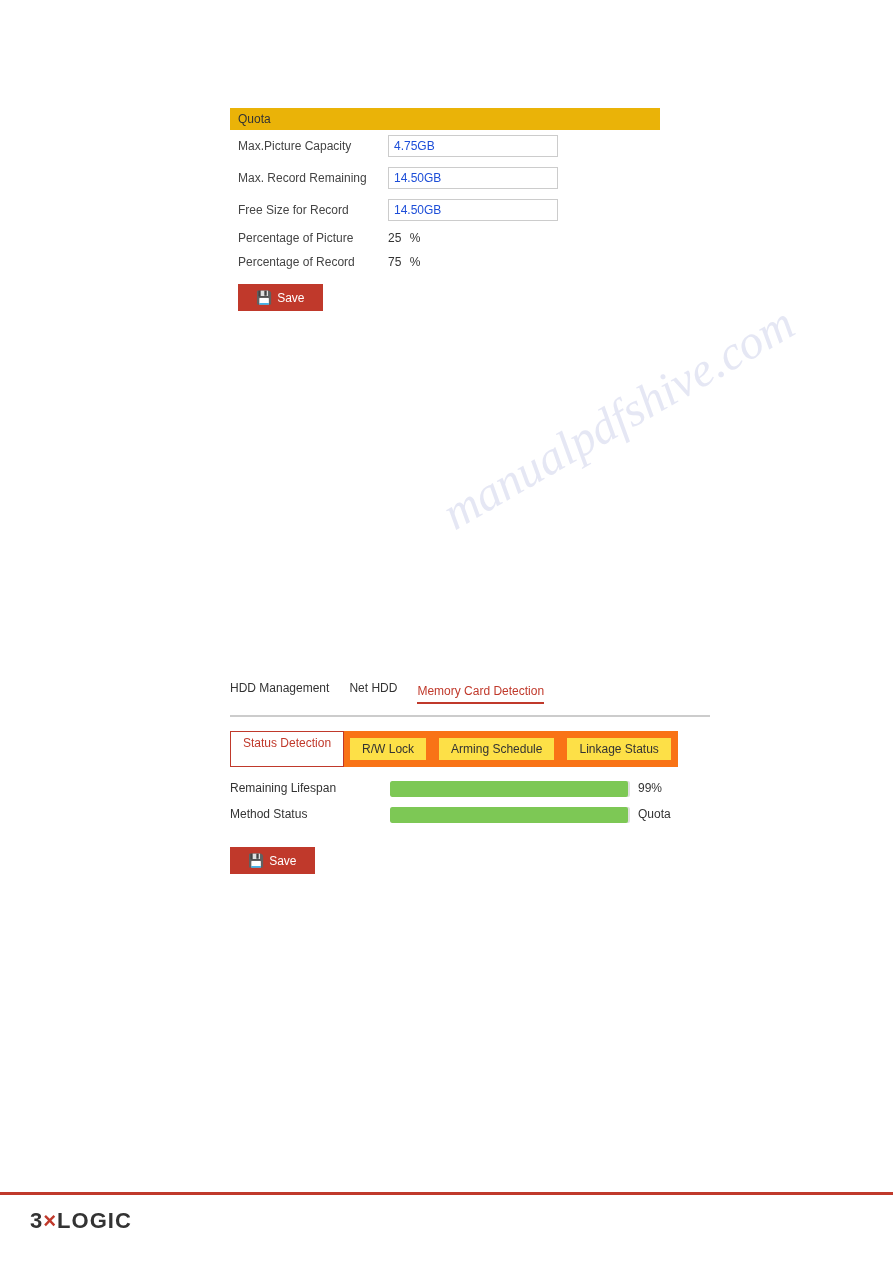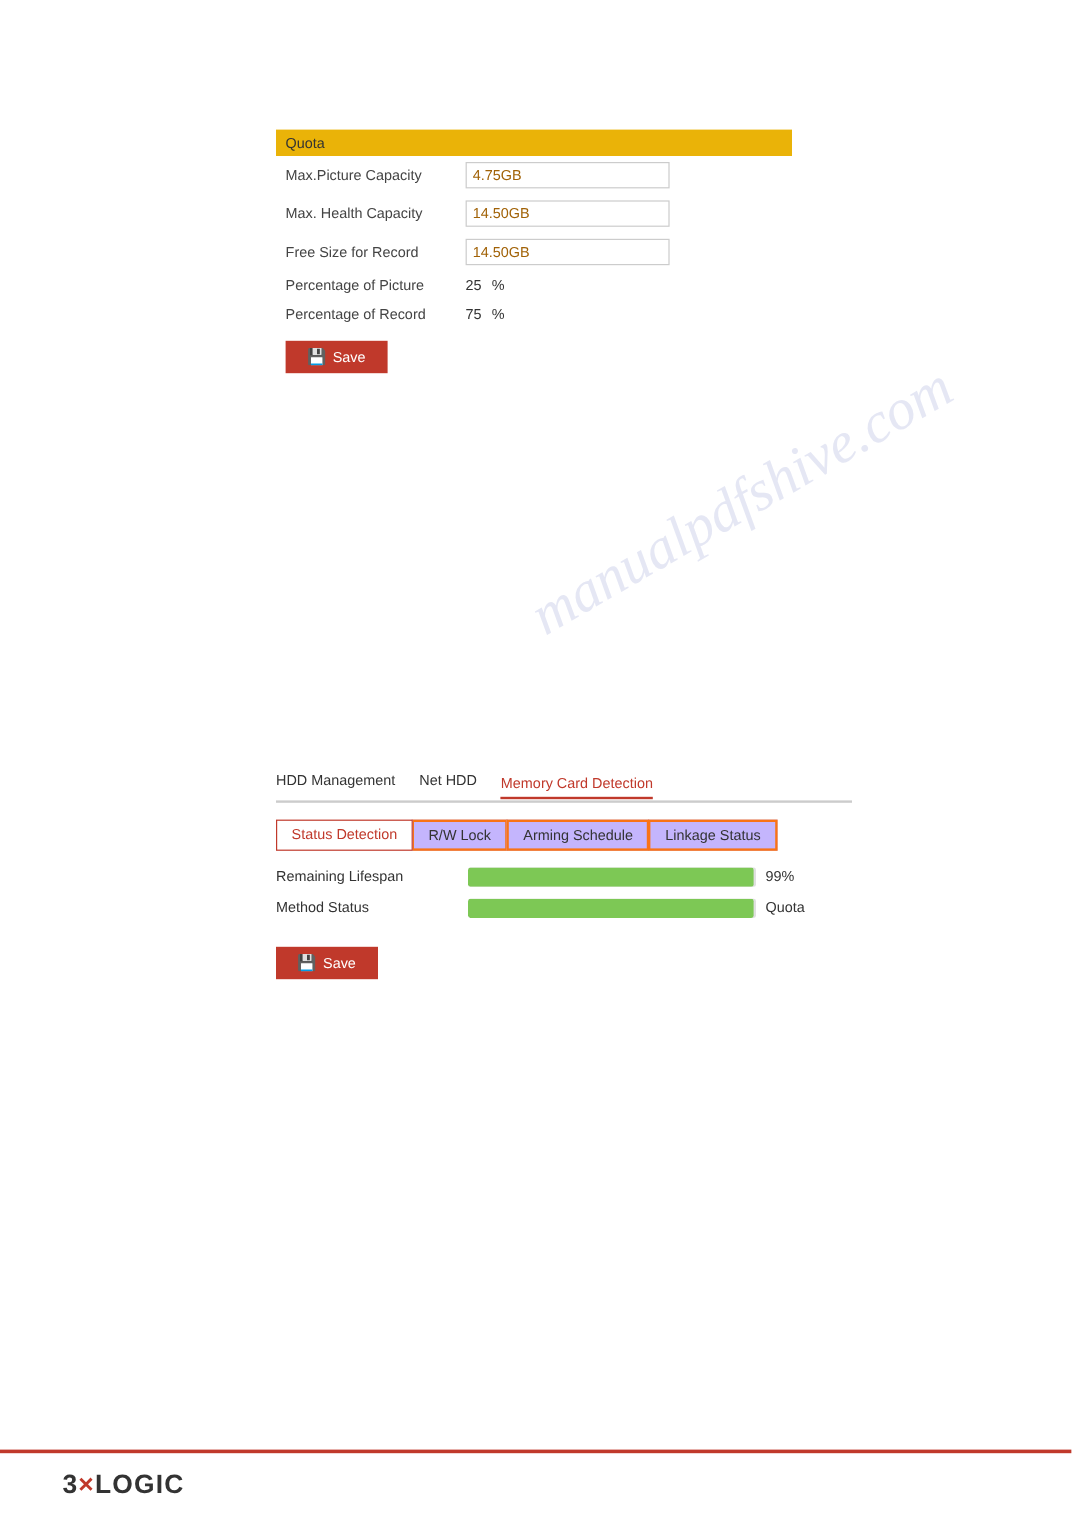--- a/index.html
+++ b/index.html
@@ -47,21 +47,21 @@
       width: 150px;
       color: #444;
     }
 
     .quota-input {
       width: 170px;
       height: 22px;
       border: 1px solid #ccc;
       padding: 2px 5px;
       font-size: 12px;
-      color: #a16207;
+      color: #1d4ed8;
       background: #fff;
     }
 
     .quota-percent {
       margin-left: 5px;
       color: #333;
     }
 
     .save-btn {
       display: inline-flex;
@@ -86,22 +86,23 @@
       top: 643px;
       left: 230px;
       width: 480px;
     }
 
     .hdd-tabs {
       display: flex;
       align-items: center;
       gap: 20px;
       border-bottom: 2px solid #ccc;
-      padding-bottom: 6px;
+      padding-bottom: 16px;
       margin-bottom: 14px;
+      margin-top: 38px;
     }
 
     .hdd-tab {
       font-size: 12px;
       color: #333;
       cursor: pointer;
       padding-bottom: 4px;
       text-decoration: none;
     }
 
@@ -112,23 +113,23 @@
     }
 
     .sub-tabs {
       display: flex;
       margin-bottom: 14px;
     }
 
     .sub-tab {
       font-size: 12px;
       padding: 4px 12px;
-      border: 2px solid #f97316;
+      border: 7px solid #f97316;
       cursor: pointer;
-      background: #c4b5fd;
+      background: #fde047;
       color: #333;
       position: relative;
     }
 
     .sub-tab.active {
       background: #fff;
       border: 1px solid #c0392b;
       color: #c0392b;
       z-index: 1;
     }
@@ -191,28 +192,28 @@
       transform: rotate(-30deg);
       font-style: italic;
       pointer-events: none;
       white-space: nowrap;
       font-family: Georgia, serif;
     }
 
     
     .footer {
       position: absolute;
-      bottom: 0;
+      bottom: 16px;
       left: 0;
       right: 0;
       height: 55px;
       border-top: 3px solid #c0392b;
       display: flex;
       align-items: center;
-      padding-left: 52px;
+      padding-left: 30px;
     }
 
     .footer-logo {
       font-size: 22px;
       font-weight: bold;
       color: #333;
       letter-spacing: 1px;
     }
 
     .footer-logo .x {
@@ -224,21 +225,21 @@
 
 <div class="quota-section">
   <div class="quota-header">Quota</div>
   <table class="quota-table">
     <tbody id="quota-tbody">
         <tr>
           <td>Max.Picture Capacity</td>
           <td><input class="quota-input" type="text" value="4.75GB" style=""></td>
         </tr>
         <tr>
-          <td>Max. Health Capacity</td>
+          <td>Max. Record Remaining</td>
           <td><input class="quota-input" type="text" value="14.50GB" style=""></td>
         </tr>
         <tr>
           <td>Free Size for Record</td>
           <td><input class="quota-input" type="text" value="14.50GB" style=""></td>
         </tr>
         <tr>
           <td>Percentage of Picture</td>
           <td><span>25</span><span class="quota-percent"> %</span></td>
         </tr>

